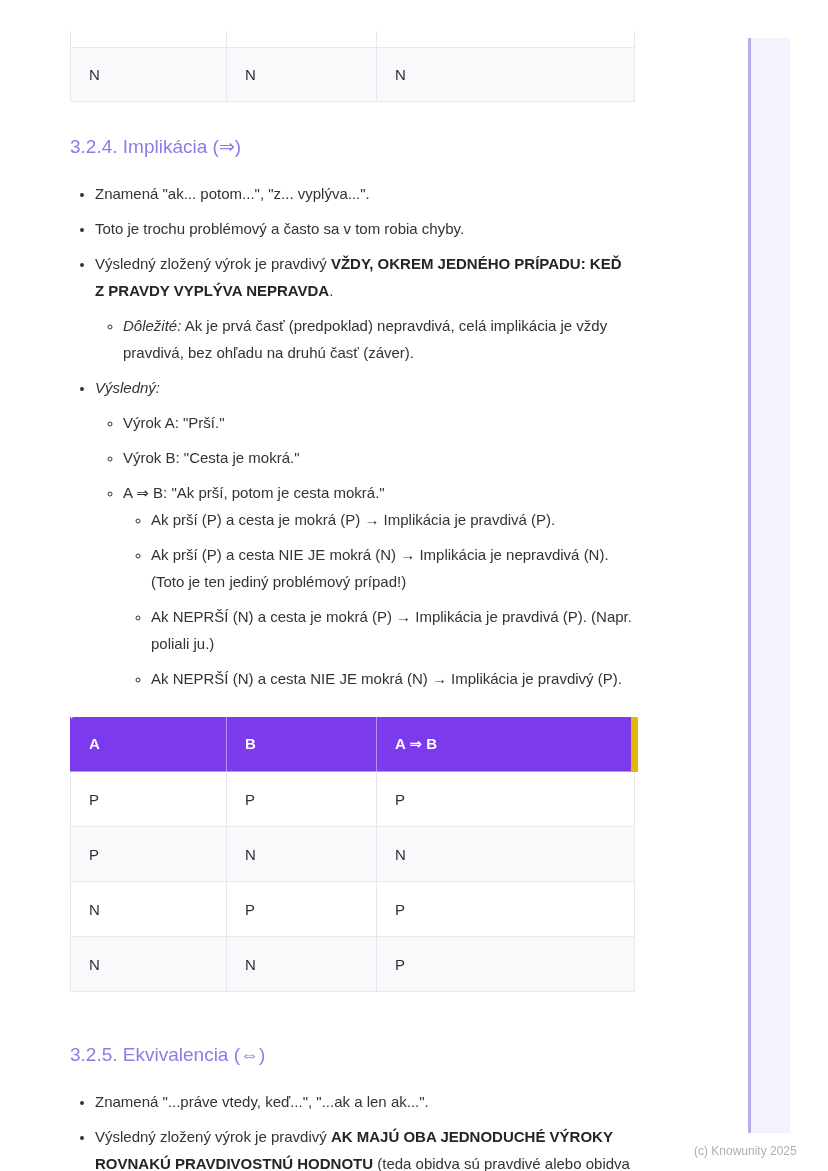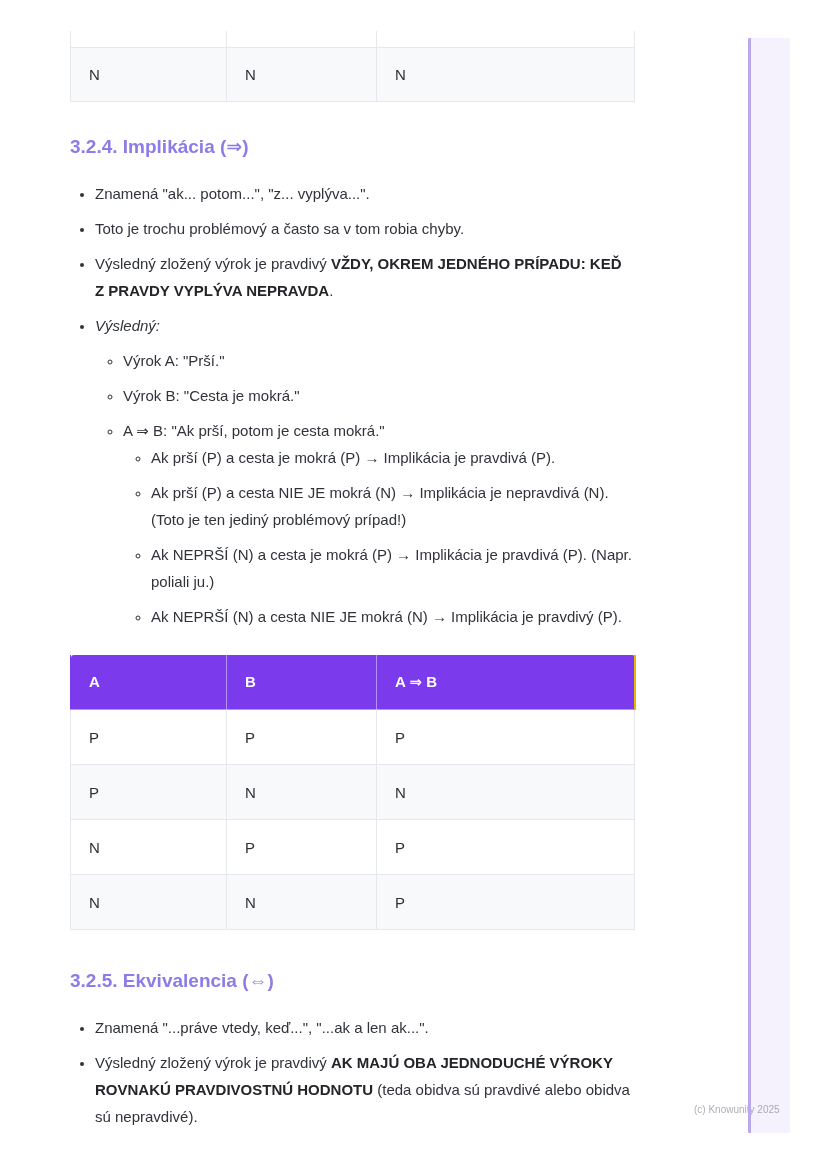--- a/index.html
+++ b/index.html
@@ -43,42 +43,42 @@
   }
   table.ttable tr.alt td { background: #f8f9fb; }
   table.ttable th {
     background: #7c3aed;
     color: #ffffff;
     font-weight: 700;
     border: 1px solid rgba(255,255,255,0.45);
     border-top: none;
   }
   table.ttable thead tr th:first-child { border-left: 1px solid #7c3aed; border-top-left-radius: 3px; }
-  table.ttable thead tr th:last-child { border-right: 2px solid #eab308; border-top-right-radius: 3px; }
+  table.ttable thead tr th:last-child { border-right: 7px solid #eab308; border-top-right-radius: 3px; }
 
   table.cutoff { margin-top: 31px; }
   table.cutoff { border-top: none; }
   table.cutoff tr.cut td {
     height: 16px;
     border-top: none;
     background: #ffffff;
   }
   table.cutoff tr.alt td { height: 54px; }
 
   table.main { margin-top: 25px; }
 
   
   h2.sec {
     font-size: 19px;
     line-height: 24px;
-    font-weight: 700;
+    font-weight: 400;
     color: #8b7ce8;
   }
   h2.first { margin-top: 33px; }
-  h2.second { margin-top: 39px; }
+  h2.second { margin-top: 51px; }
 
   
   ul { list-style-position: outside; }
   ul.l1 {
     margin-top: 21px;
     list-style-type: disc;
     padding-left: 25px;
     font-size: 15px;
     line-height: 27px;
   }
@@ -106,22 +106,22 @@
     background: rgba(139, 108, 235, 0.09);
     border-left: 3px solid #b9a9ec;
     border-radius: 1px;
     z-index: 2;
   }
 
   
   .watermark {
     position: absolute;
     left: 694px;
-    top: 1104px;
-    font-size: 10px;
+    top: 1144px;
+    font-size: 12px;
     color: #aeaeb6;
     z-index: 1;
     white-space: nowrap;
   }
 </style>
 </head>
 <body>
 
 <div class="page">
   <div class="content">
@@ -150,20 +150,25 @@
 
     <ul class="l1">
       <li>
         <span>Znamená "ak... potom...", "z... vyplýva...".</span>
       </li>
       <li>
         <span>Toto je trochu problémový a často sa v tom robia chyby.</span>
       </li>
       <li>
         <span>Výsledný zložený výrok je pravdivý </span><b>VŽDY, OKREM JEDNÉHO PRÍPADU: KEĎ Z PRAVDY VYPLÝVA NEPRAVDA</b><span>.</span>
+        <ul class="l2">
+          <li>
+            <i>Dôležité:</i><span> Ak je prvá časť (predpoklad) nepravdivá, celá implikácia je vždy pravdivá, bez ohľadu na druhú časť (záver).</span>
+          </li>
+        </ul>
       </li>
       <li>
         <i>Výsledný:</i>
         <ul class="l2">
           <li>
             <span>Výrok A: "Prší."</span>
           </li>
           <li>
             <span>Výrok B: "Cesta je mokrá."</span>
           </li>

